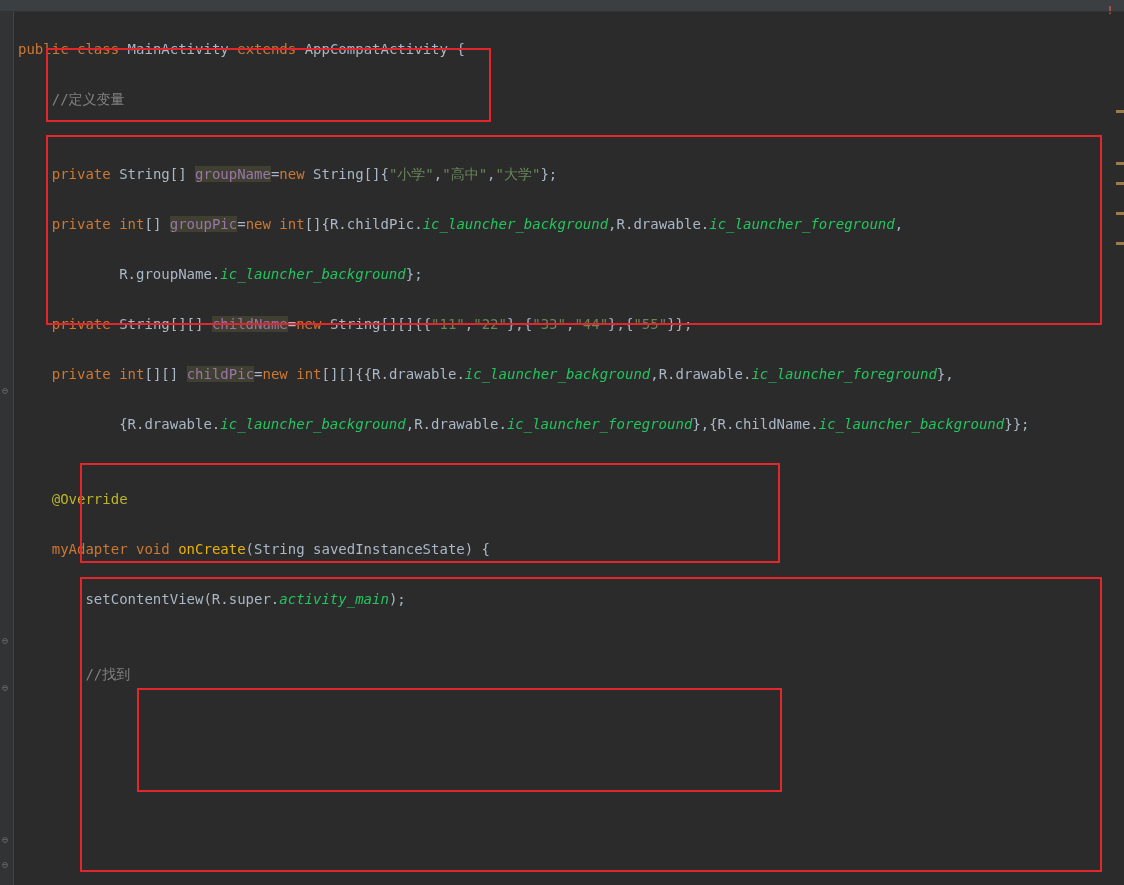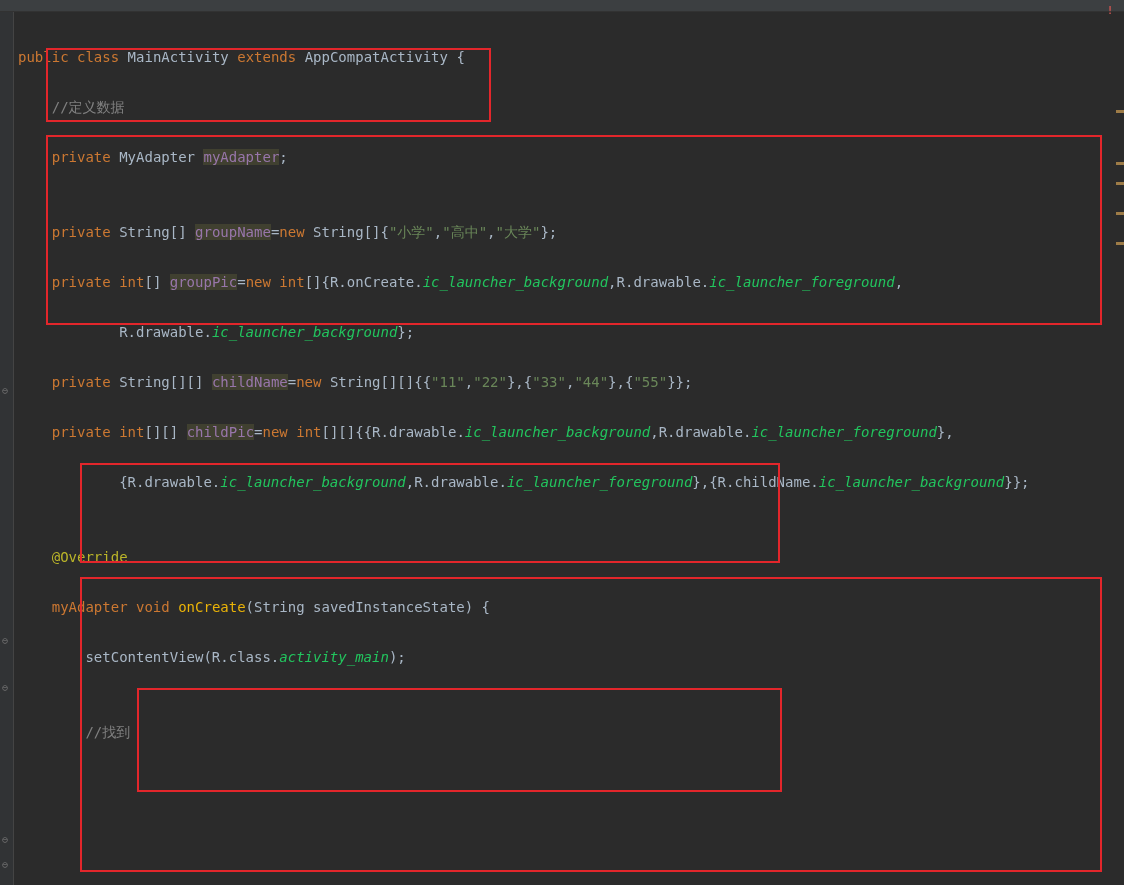--- a/index.html
+++ b/index.html
@@ -46,21 +46,21 @@
   .gutter-mark {
     position: absolute;
     left: 2px;
     width: 10px;
     height: 10px;
     font-size: 10px;
     color: #6e6e6e;
   }
   .code-area {
     flex: 1;
-    padding: 8px 0 0 0;
+    padding: 0 0 0 0;
     position: relative;
     line-height: 25px;
     white-space: pre;
     overflow: hidden;
   }
   .right-marks {
     position: absolute;
     right: 0;
     top: 0;
     width: 10px;
@@ -96,33 +96,32 @@
 <div class="editor-container">
   <div class="gutter">
     <div class="gutter-mark" style="top:373px;">⊖</div>
     <div class="gutter-mark" style="top:623px;">⊖</div>
     <div class="gutter-mark" style="top:670px;">⊖</div>
     <div class="gutter-mark" style="top:822px;">⊖</div>
     <div class="gutter-mark" style="top:847px;">⊖</div>
   </div>
   <div class="code-area">
 <div class="code-line"><span class="kw">public</span> <span class="kw">class</span> <span>MainActivity</span> <span class="kw">extends</span> <span>AppCompatActivity</span><span> {</span></div>
-<div class="code-line"><span class="comment">    //定义数据</span></div>
-<div class="code-line">    <span class="kw">private</span> <span>MyAdapter</span> <span class="field-hl">myAdapter</span><span>;</span></div>
+<div class="code-line"><span class="comment">    //定义变量</span></div>
 <div class="code-line"></div>
 <div class="code-line"><span>    </span><span class="kw">private</span><span> String[] </span><span class="field-hl">groupName</span><span>=</span><span class="kw">new</span><span> String[]{</span><span class="str">"小学"</span><span>,</span><span class="str">"高中"</span><span>,</span><span class="str">"大学"</span><span>};</span></div>
-<div class="code-line"><span>    </span><span class="kw">private</span><span> </span><span class="kw">int</span><span>[] </span><span class="field-hl">groupPic</span><span>=</span><span class="kw">new int</span><span>[]{R.onCreate.</span><span class="static-field">ic_launcher_background</span><span>,R.drawable.</span><span class="static-field">ic_launcher_foreground</span><span>,</span></div>
-<div class="code-line"><span>            R.drawable.</span><span class="static-field">ic_launcher_background</span><span>};</span></div>
+<div class="code-line"><span>    </span><span class="kw">private</span><span> </span><span class="kw">int</span><span>[] </span><span class="field-hl">groupPic</span><span>=</span><span class="kw">new int</span><span>[]{R.childPic.</span><span class="static-field">ic_launcher_background</span><span>,R.drawable.</span><span class="static-field">ic_launcher_foreground</span><span>,</span></div>
+<div class="code-line"><span>            R.groupName.</span><span class="static-field">ic_launcher_background</span><span>};</span></div>
 <div class="code-line"><span>    </span><span class="kw">private</span><span> String[][] </span><span class="field-hl">childName</span><span>=</span><span class="kw">new</span><span> String[][]{{</span><span class="str">"11"</span><span>,</span><span class="str">"22"</span><span>},{</span><span class="str">"33"</span><span>,</span><span class="str">"44"</span><span>},{</span><span class="str">"55"</span><span>}};</span></div>
 <div class="code-line"><span>    </span><span class="kw">private</span><span> </span><span class="kw">int</span><span>[][] </span><span class="field-hl">childPic</span><span>=</span><span class="kw">new int</span><span>[][]{{R.drawable.</span><span class="static-field">ic_launcher_background</span><span>,R.drawable.</span><span class="static-field">ic_launcher_foreground</span><span>},</span></div>
 <div class="code-line"><span>            {R.drawable.</span><span class="static-field">ic_launcher_background</span><span>,R.drawable.</span><span class="static-field">ic_launcher_foreground</span><span>},{R.childName.</span><span class="static-field">ic_launcher_background</span><span>}};</span></div>
 <div class="code-line"></div>
 <div class="code-line"><span>    </span><span class="ann">@Override</span></div>
 <div class="code-line"><span>    </span><span class="kw">myAdapter void</span><span> </span><span class="method">onCreate</span><span>(String savedInstanceState) {</span></div>
-<div class="code-line"><span>        setContentView(R.class.</span><span class="static-field">activity_main</span><span>);</span></div>
+<div class="code-line"><span>        setContentView(R.super.</span><span class="static-field">activity_main</span><span>);</span></div>
 <div class="code-line"></div>
 <div class="code-line"><span class="comment">        //找到</span></div>
 
 
 
 <div class="code-line"></div>
 
 
 
 

